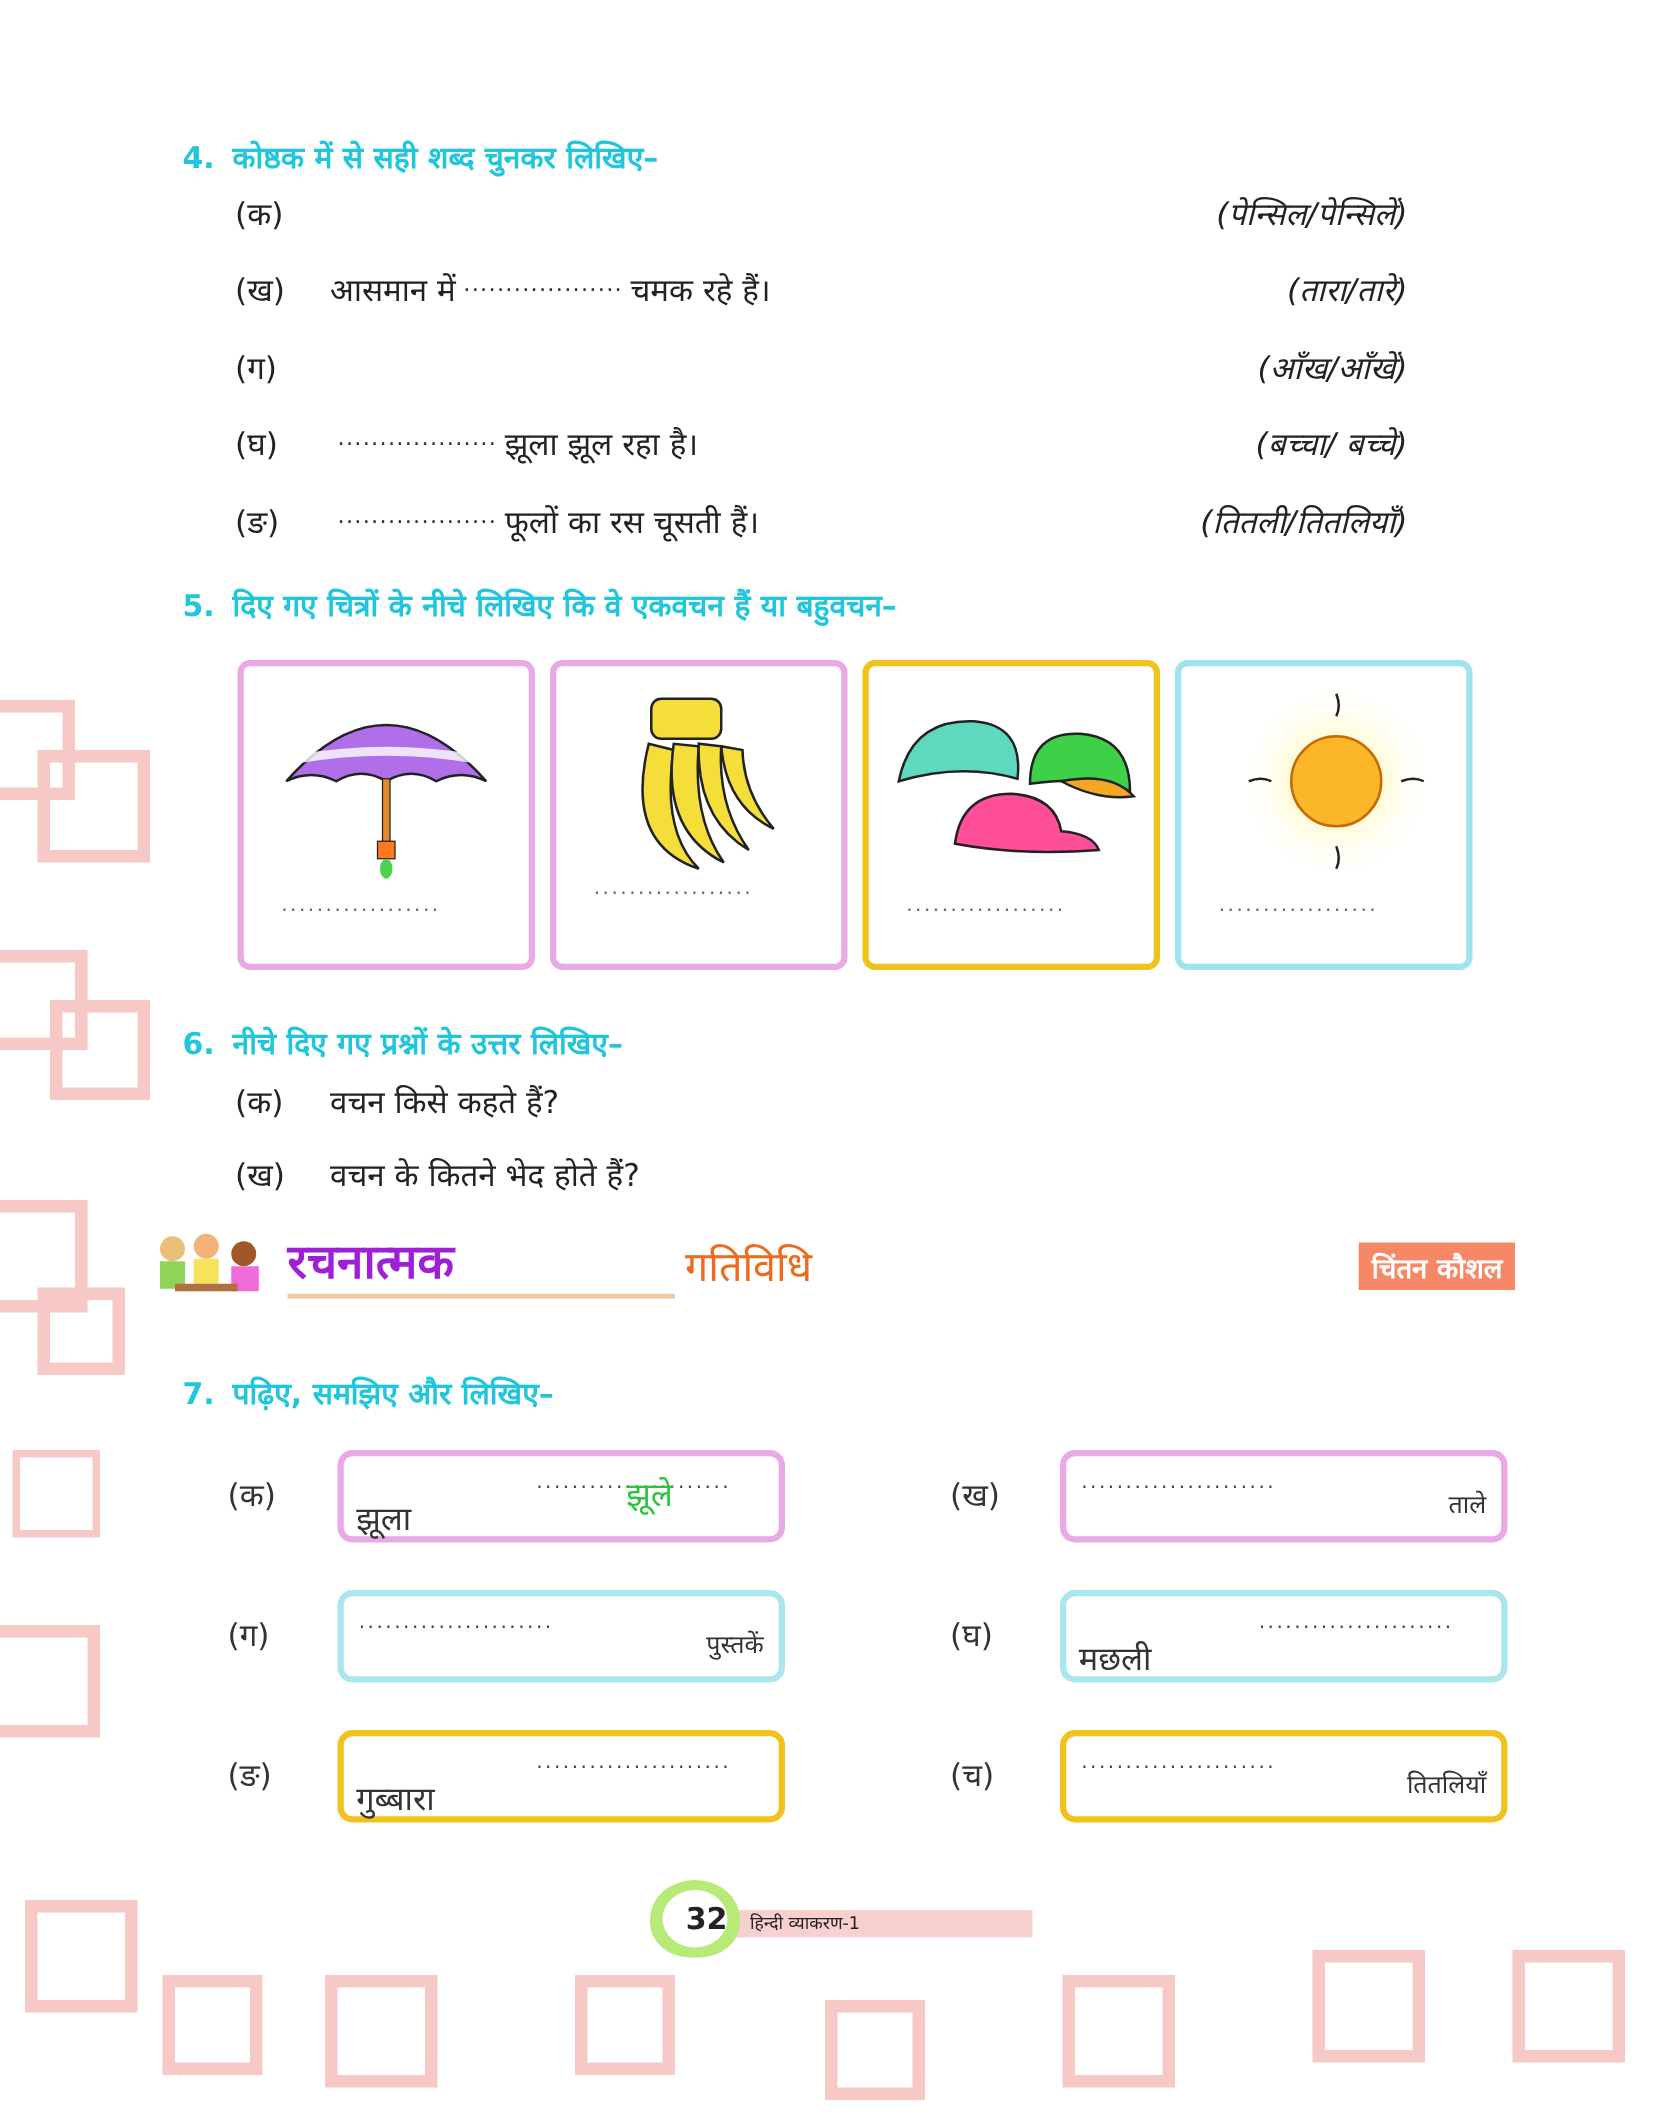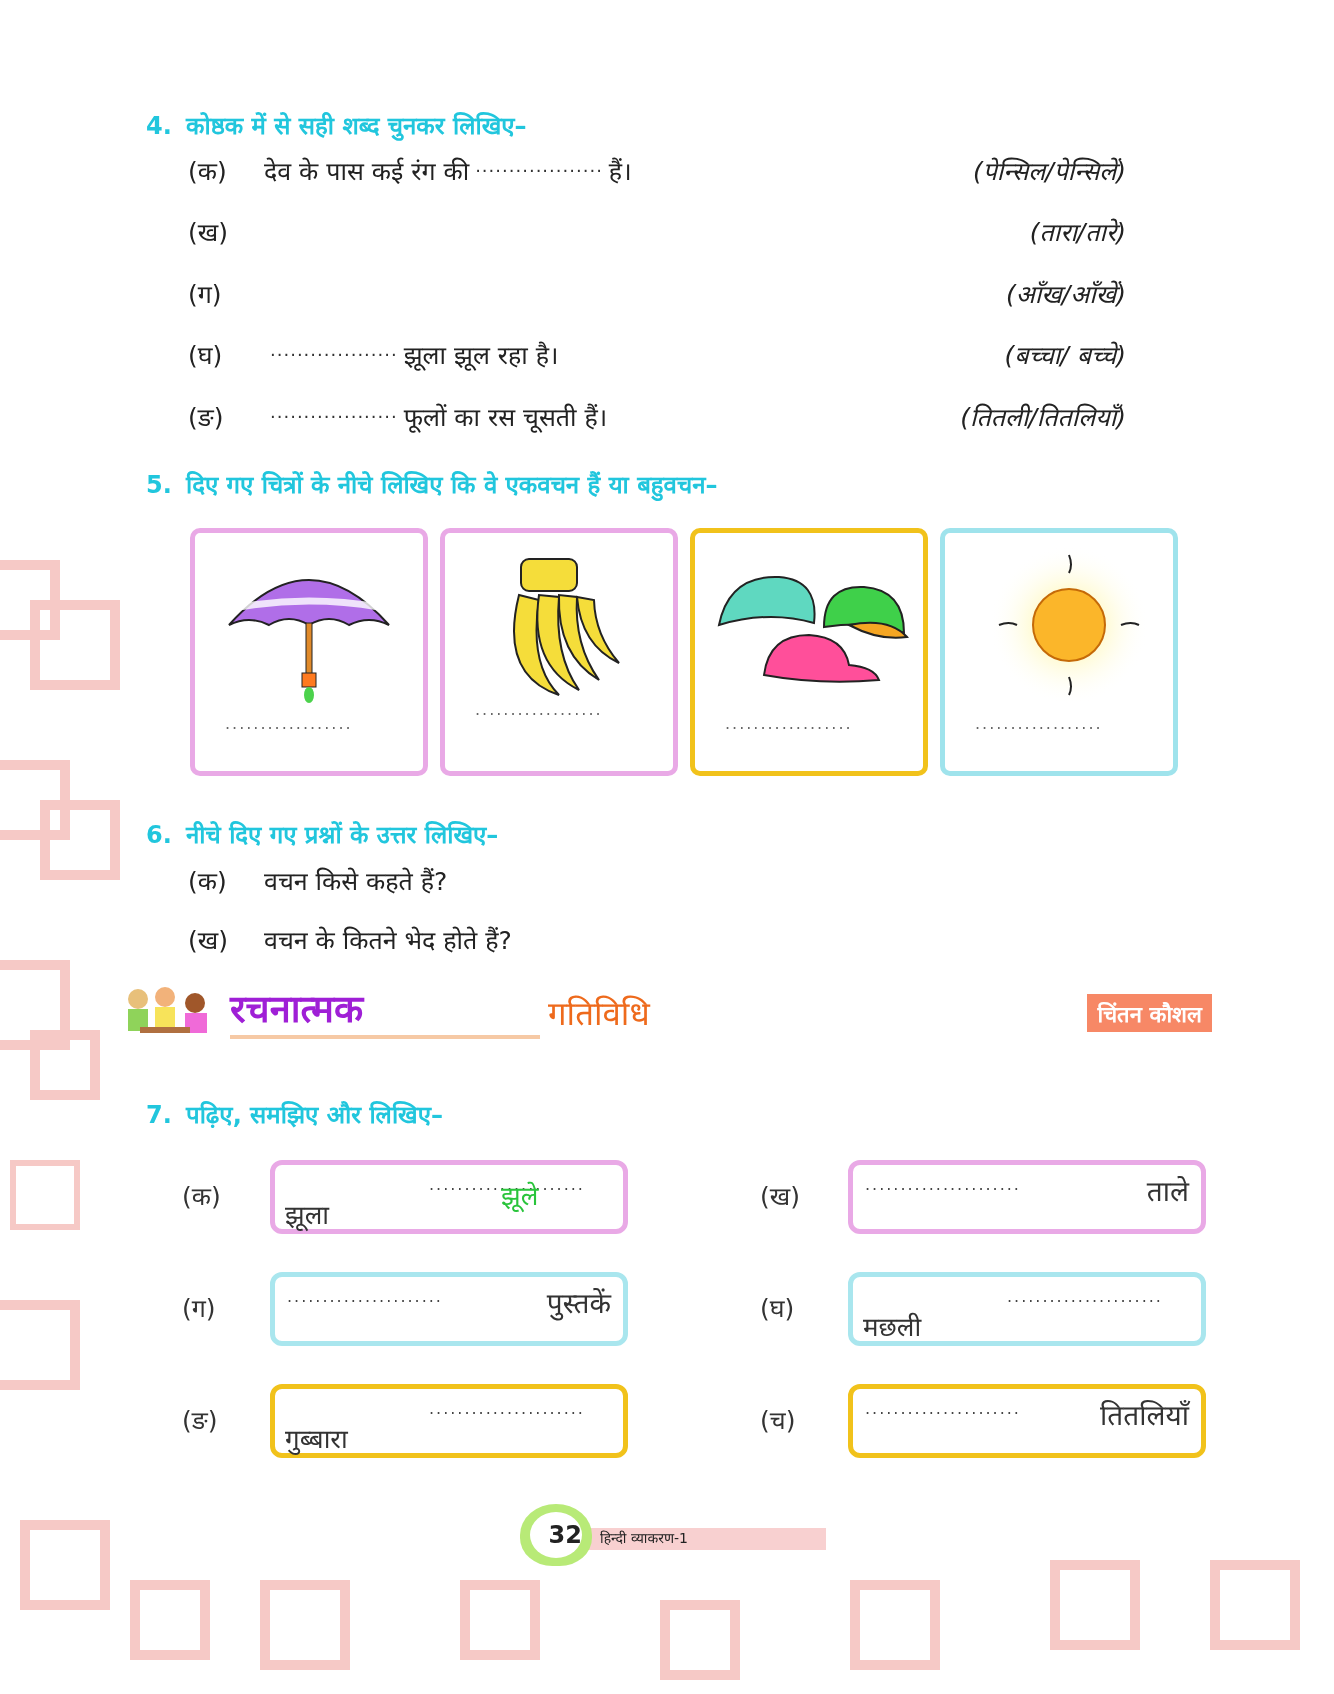--- a/index.html
+++ b/index.html
@@ -28,21 +28,21 @@
   .banner .big { position: absolute; left: 110px; top: -4px; font-size: 38px; font-weight: bold; color: #9f1fd6; }
   .banner .uline { position: absolute; left: 110px; top: 50px; width: 310px; height: 4px; background: #f6c9a5; }
   .banner .sub { position: absolute; left: 428px; top: 5px; font-size: 33px; color: #ee6a1c; }
 
   .badge { position: absolute; right: 122px; top: 994px; background: #f78866; color: #fff; font-size: 22px; font-weight: bold; padding: 4px 10px; }
 
   .pair { position: absolute; height: 78px; }
   .pair .lbl { position: absolute; left: 0; top: 18px; font-size: 25px; color: #333; }
   .pair .box { position: absolute; left: 88px; top: 0; width: 358px; height: 74px; border: 5px solid; border-radius: 12px; background: #fff; }
   .box .l { position: absolute; left: 10px; top: 14px; font-size: 26px; color: #333; margin-top: 17px; }
-  .box .r { position: absolute; right: 12px; top: 6px; font-size: 28px; color: #333; font-family: Liberation Mono, monospace; }
+  .box .r { position: absolute; right: 12px; top: 24px; font-size: 20px; color: #333; font-family: Liberation Mono, monospace; }
   .box .d { position: absolute; top: 10px; font-size: 16px; letter-spacing: 2px; color: #444; }
   .box .ans { position: absolute; left: 226px; top: 12px; font-size: 26px; color: #29c43b; }
 
   .footer { position: absolute; left: 520px; top: 1504px; width: 300px; height: 62px; }
   .footer .pg-bg { position: absolute; left: 0; top: 0; width: 72px; height: 62px; background: #b8ea77; border-radius: 50% 50% 45% 45%; }
   .footer .pg { position: absolute; left: 10px; top: 8px; width: 52px; height: 46px; background: #fff; border-radius: 50%; text-align: right; line-height: 46px; font-size: 24px; font-weight: bold; color: #222; }
   .footer .strip { position: absolute; left: 68px; top: 24px; width: 238px; height: 22px; background: #f8d0d0; }
   .footer .title { position: absolute; left: 80px; top: 24px; font-size: 14px; color: #222; }
 </style>
 </head>
@@ -64,25 +64,25 @@
 <div class="deco" style="left:850px;top:1580px;width:90px;height:90px;"></div>
 <div class="deco" style="left:1050px;top:1560px;width:90px;height:90px;"></div>
 <div class="deco" style="left:1210px;top:1560px;width:90px;height:90px;"></div>
 
 <div class="q-head" style="top:108px;">
   <span class="num">4.</span><span>कोष्ठक में से सही शब्द चुनकर लिखिए–</span>
 </div>
 
 <div class="row" style="top:153px;">
   <span class="lbl">(क)</span>
-  <span class="txt"><span>देव के पास कई रंग की</span><span class="dots">...................</span><span>हैं।</span></span>
   <span class="opt">(पेन्सिल/पेन्सिलें)</span>
 </div>
 <div class="row" style="top:214px;">
   <span class="lbl">(ख)</span>
+  <span class="txt"><span>आसमान में</span><span class="dots">...................</span><span>चमक रहे हैं।</span></span>
   <span class="opt">(तारा/तारे)</span>
 </div>
 <div class="row" style="top:276px;">
   <span class="lbl">(ग)</span>
   <span class="opt">(आँख/आँखें)</span>
 </div>
 <div class="row" style="top:337px;">
   <span class="lbl">(घ)</span>
   <span class="txt"><span class="dots">...................</span><span>झूला झूल रहा है।</span></span>
   <span class="opt">(बच्चा/ बच्चे)</span>

